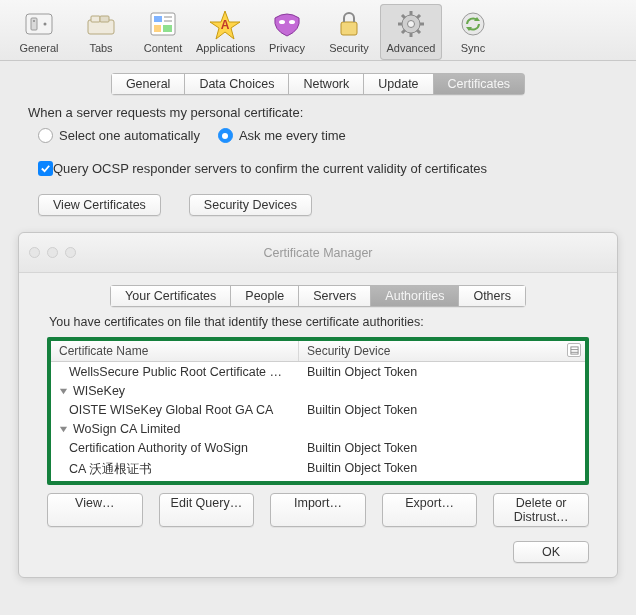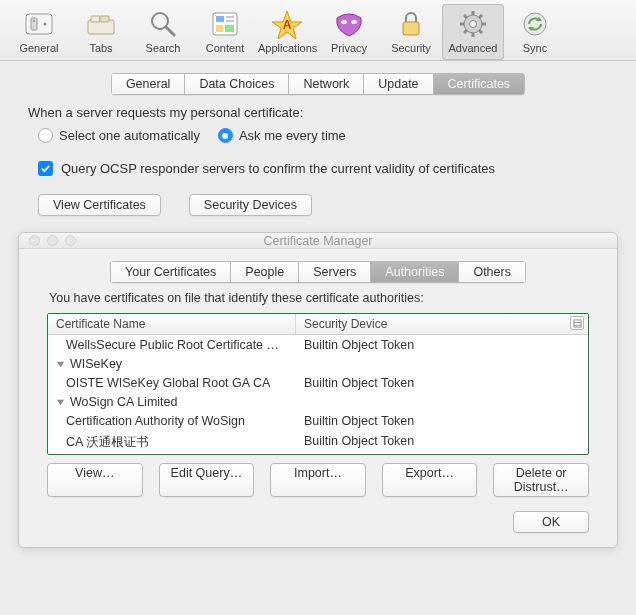--- a/index.html
+++ b/index.html
@@ -75,21 +75,21 @@
   .rdisc {
     width: 15px; height: 15px; border-radius: 50%;
     border: 1px solid #a8a8a8; background: #fff;
     display:inline-flex;align-items:center;justify-content:center;
   }
   .rdisc.on { border-color:#1e90ff; background:#1e90ff; }
   .rdisc.on::after{
     content:""; width:6px;height:6px;border-radius:50%;background:#fff;
   }
 
-  .check-row { display:flex;align-items:flex-start;gap:8px; margin: 0 0 18px 14px;}
+  .check-row { display:flex;align-items:flex-start;gap:0; margin: 0 0 18px 14px;}
   .cbox {
     width:15px;height:15px;border-radius:3px;
     background:#0a84ff;
     display:inline-flex;align-items:center;justify-content:center;
   }
   .cbox svg { width:11px;height:11px; }
 
   .btn {
     display:inline-block;
     padding: 3px 14px;
@@ -105,40 +105,40 @@
   
   .sheet {
     position: relative;
     margin: 0 18px 12px 18px;
     background: #efefef;
     border: 1px solid #c6c6c6;
     border-radius: 6px;
     box-shadow: 0 2px 8px rgba(0,0,0,0.12);
   }
   .sheet-titlebar {
-    height: 16px;
+    height: 40px;
     border-bottom: 1px solid #d5d5d5;
     background: linear-gradient(#f4f4f4,#e7e7e7);
     border-radius: 6px 6px 0 0;
     display:flex;align-items:center;
     position:relative;
   }
   .traffic { display:flex; gap:7px; position:absolute; left:10px; }
   .tl { width:11px;height:11px;border-radius:50%;
     background:#e6e6e6;border:1px solid #cfcfcf; }
   .sheet-title {
     flex:1;text-align:center;font-size:12.5px;color:#9a9a9a;
   }
   .sheet-body { padding: 10px 28px 14px 28px; }
 
   .desc { font-size:12.5px;color:#333;margin: 8px 0 8px 2px; }
 
   
   .table {
-    border:1px solid #15803d;background:#fff;border-radius:2px;
+    border:4px solid #15803d;background:#fff;border-radius:2px;
     overflow:hidden;
   }
   .thead {
     display:flex;background:linear-gradient(#fdfdfd,#efefef);
     border-bottom:1px solid #cfcfcf;font-size:12px;color:#4a4a4a;
     position:relative;
   }
   .th { padding:3px 8px; }
   .th.c1 { flex:0 0 248px; border-right:1px solid #d8d8d8;}
   .th.c2 { flex:1; }
@@ -191,29 +191,20 @@
     <div class="ticon">
       <svg viewBox="0 0 32 32">
             <rect x="3" y="12" width="26" height="14" rx="2" fill="#efeadd" stroke="#b6a97f"></rect>
             <rect x="6" y="8" width="9" height="6" rx="1" fill="#efeadd" stroke="#b6a97f"></rect>
             <rect x="15" y="8" width="9" height="6" rx="1" fill="#e2dcc9" stroke="#b6a97f"></rect>
           </svg>
     </div>
     <div class="tlabel">Tabs</div>
   </div>
 
-  <div class="tool">
-    <div class="ticon">
-      <svg viewBox="0 0 32 32">
-            <circle cx="13" cy="13" r="8" fill="none" stroke="#888" stroke-width="2"></circle>
-            <line x1="19" y1="19" x2="27" y2="27" stroke="#888" stroke-width="3" stroke-linecap="round"></line>
-          </svg>
-    </div>
-    <div class="tlabel">Search</div>
-  </div>
 
   <div class="tool">
     <div class="ticon">
       <svg viewBox="0 0 32 32">
             <rect x="4" y="5" width="24" height="22" rx="2" fill="#fff" stroke="#9a9a9a"></rect>
             <rect x="7" y="8" width="8" height="6" fill="#7fb3ff"></rect>
             <rect x="17" y="8" width="8" height="2" fill="#c8c8c8"></rect>
             <rect x="17" y="12" width="8" height="2" fill="#c8c8c8"></rect>
             <rect x="7" y="17" width="7" height="7" fill="#ffd27f"></rect>
             <rect x="16" y="17" width="9" height="7" fill="#8fe08f"></rect>

